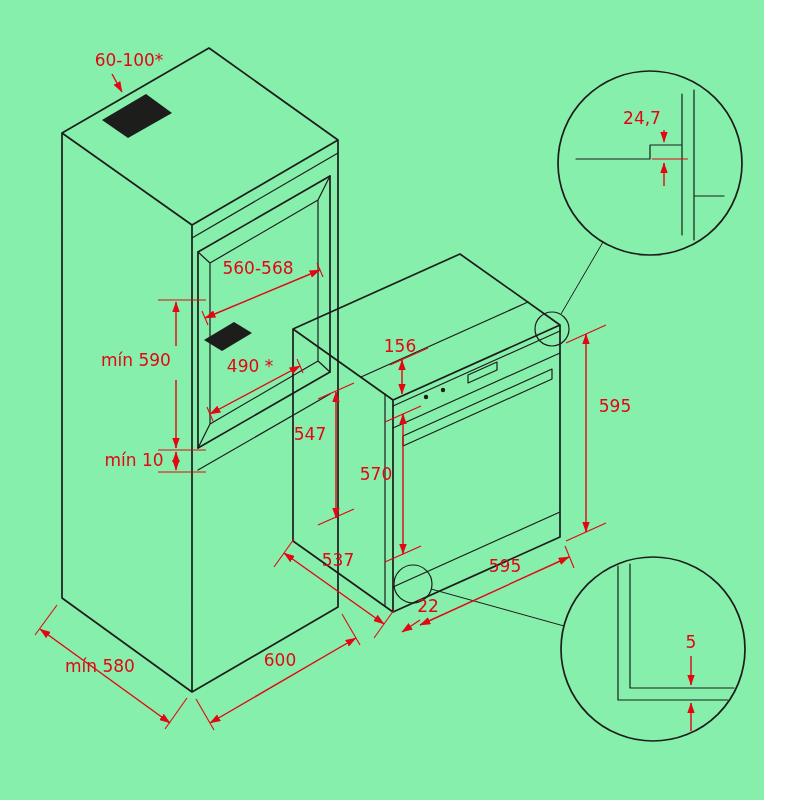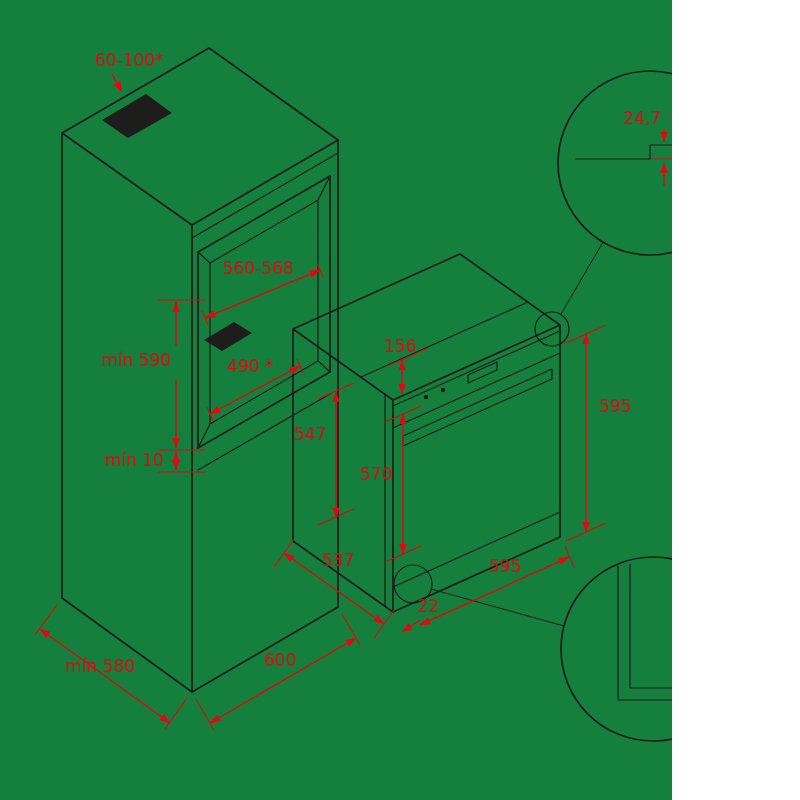--- a/index.html
+++ b/index.html
@@ -1,16 +1,16 @@
 <!DOCTYPE html>
 <html><head>
 <meta charset="utf-8">
 <style>
   html,body{margin:0;padding:0;background:#ffffff;}
-  .canvas{width:672px;height:800px;position:relative;background:#15803d;overflow:hidden;}
+  .canvas{width:764px;height:800px;position:relative;background:#86efac;overflow:hidden;}
   svg{display:block;}
   .ln{stroke:#1d1d1b;stroke-width:1.7;fill:none;stroke-linejoin:round;stroke-linecap:round;}
   .ln-thin{stroke:#1d1d1b;stroke-width:1.2;fill:none;stroke-linejoin:round;stroke-linecap:round;}
   .ln-hair{stroke:#1d1d1b;stroke-width:1;fill:none;}
   .fill-dark{fill:#1d1d1b;stroke:none;}
   .red{stroke:#e30613;stroke-width:1.4;fill:none;}
   .red-thin{stroke:#e30613;stroke-width:1.1;fill:none;}
   .dim-label{font-family:"DejaVu Sans",sans-serif;font-size:17px;fill:#e30613;}
   text{user-select:none;}
 </style>

